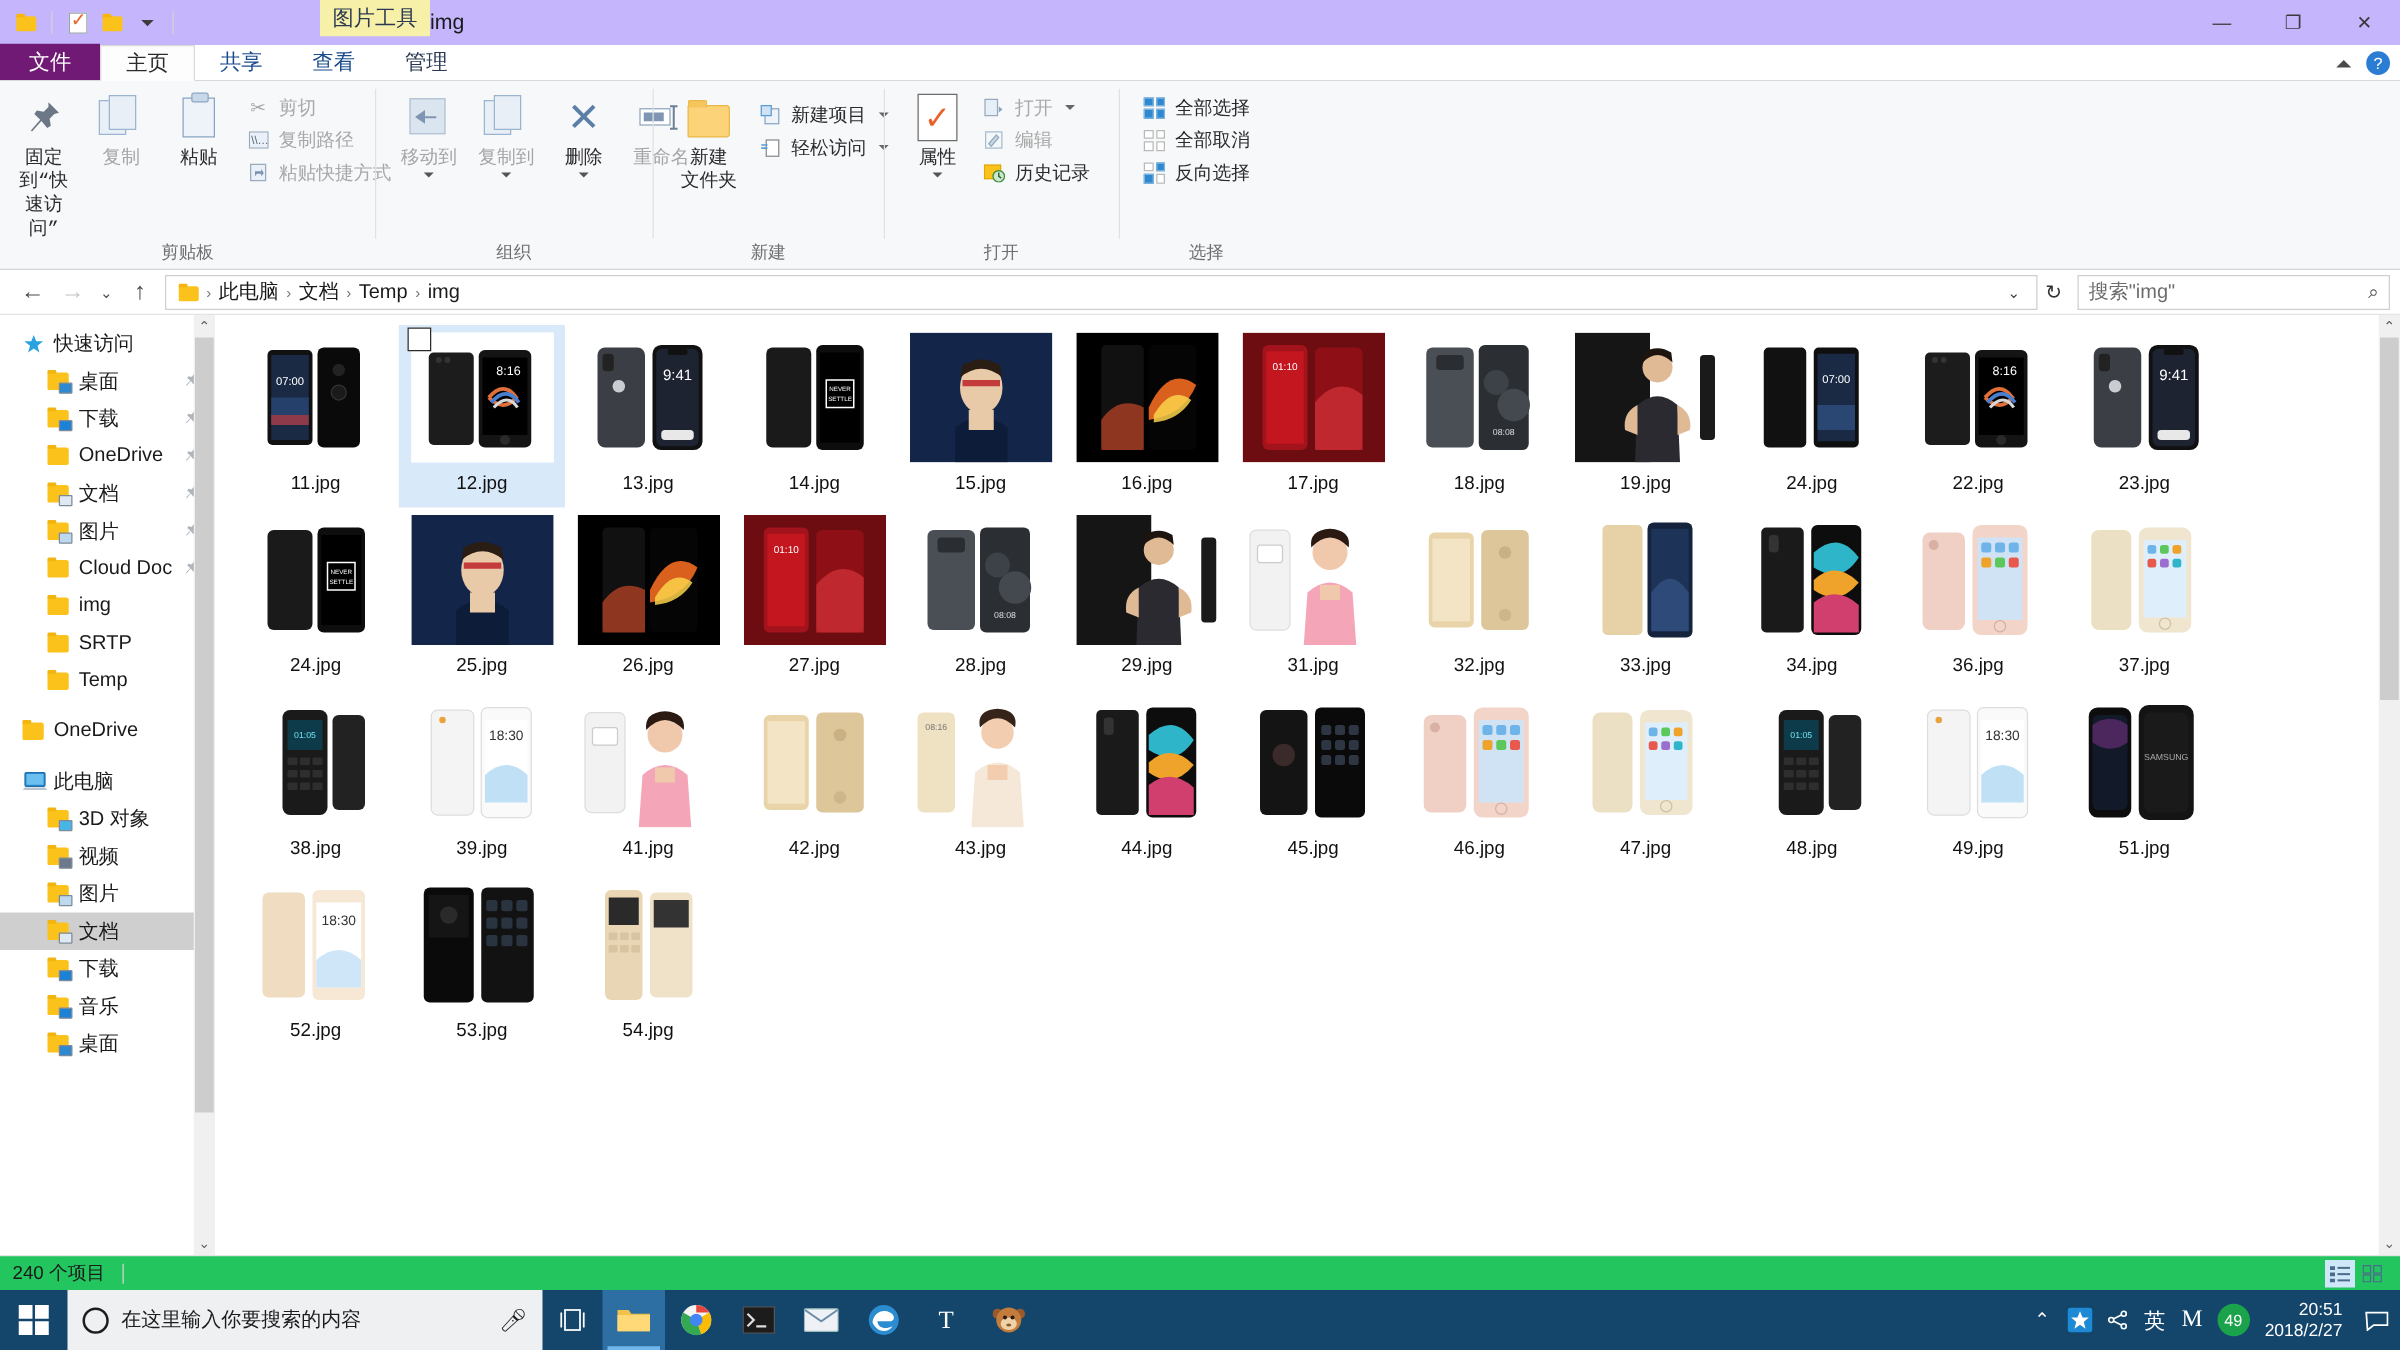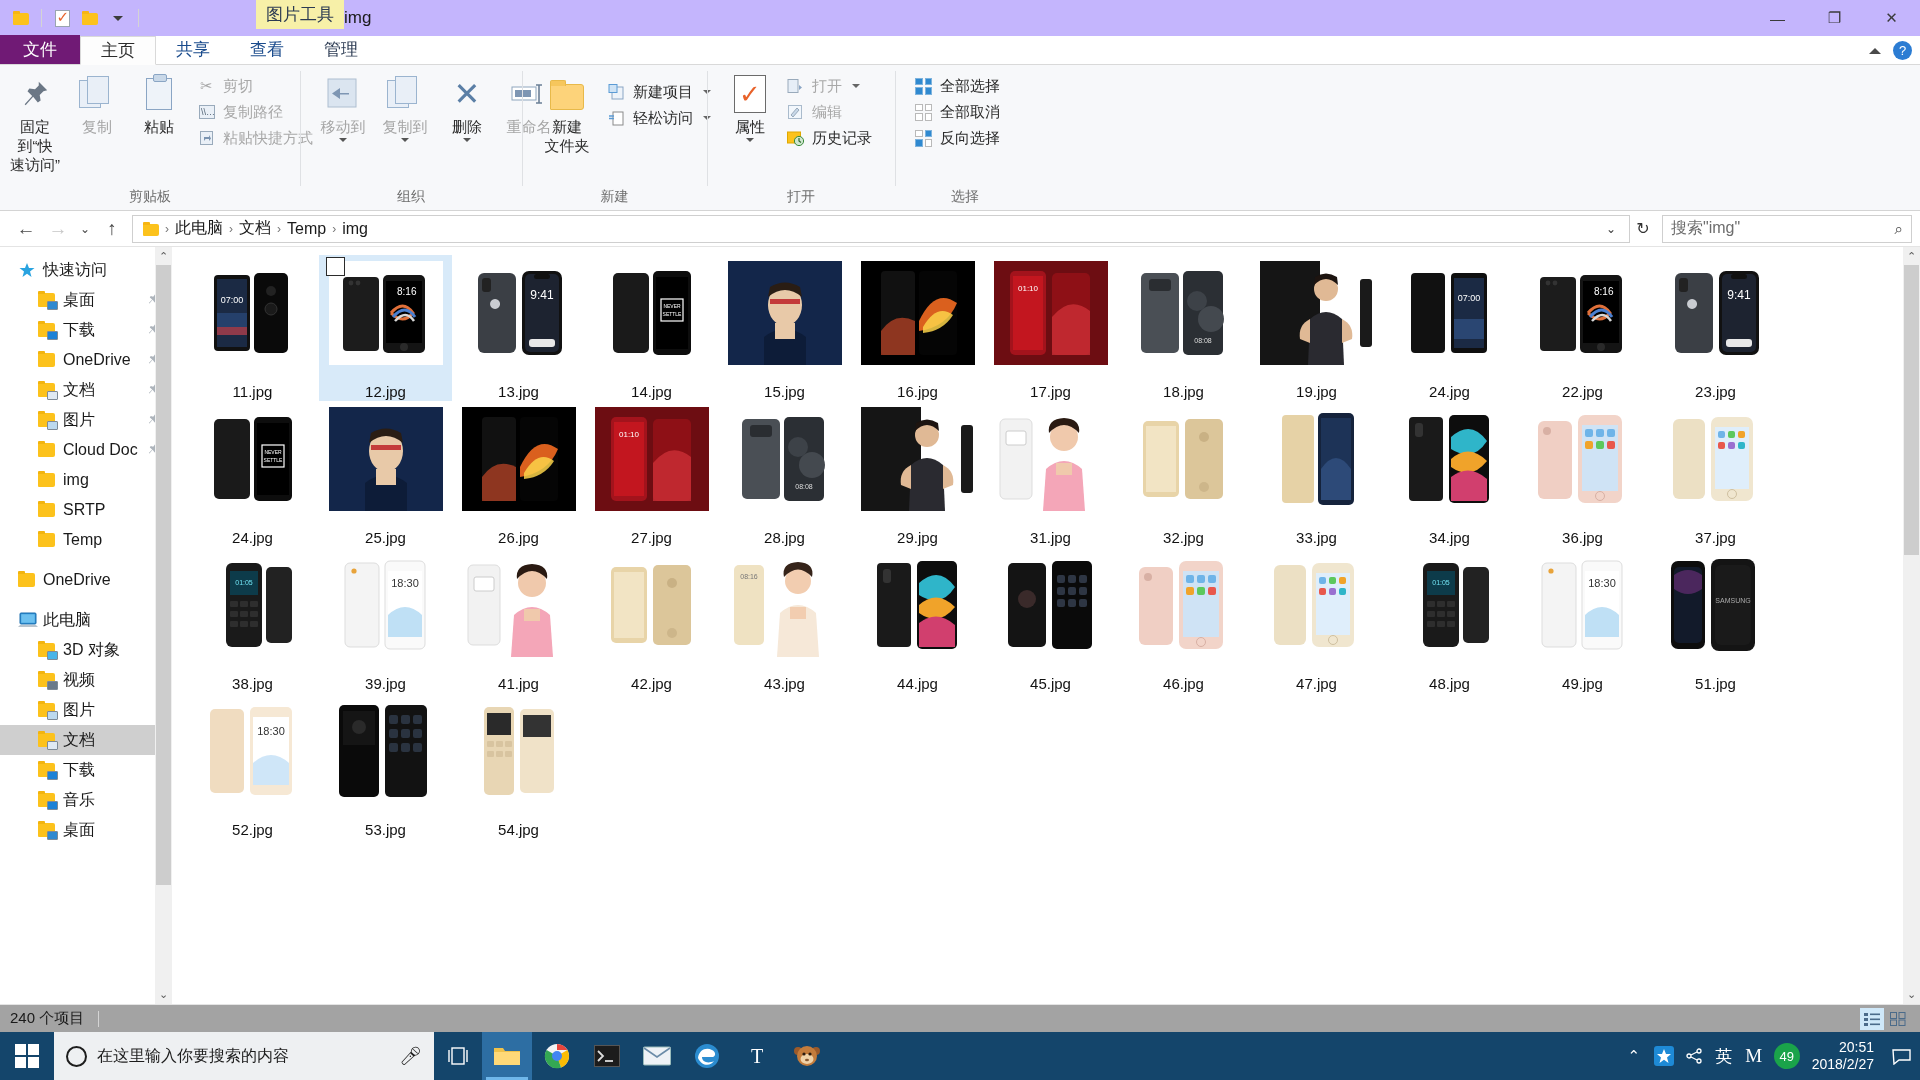--- a/index.html
+++ b/index.html
@@ -96,21 +96,21 @@
   }
   .rgroup + .rgroup::before {
     content: ""; position: absolute; left: 0; top: 6px; bottom: 24px; width: 1px; background: #dfe1e4;
   }
   .bigbtn {
     width: auto; min-width: 62px; padding: 0 6px; display: flex; flex-direction: column;
     align-items: center; justify-content: flex-start; text-align: center;
     font-size: 15px; color: #2b2b2b; cursor: default;
   }
   .bigbtn .bico { height: 46px; display: flex; align-items: center; justify-content: center; }
-  .bigbtn .blabel { line-height: 19px; }
+  .bigbtn .blabel { line-height: 19px; font-family: Liberation Mono, monospace; }
   .bigbtn.dim { color: #a5a5a5; }
   .bigbtn .dcaret {
     width: 0; height: 0; border-left: 4px solid transparent; border-right: 4px solid transparent;
     border-top: 4px solid #555; margin-top: 2px;
   }
   .smallcol { display: flex; flex-direction: column; justify-content: flex-start; padding-top: 2px; }
   .smallbtn {
     display: flex; align-items: center; gap: 7px; height: 26px; padding: 0 7px;
     font-size: 15px; color: #2b2b2b; white-space: nowrap;
   }
@@ -227,37 +227,37 @@
   .grid { display: flex; flex-wrap: wrap; align-content: flex-start; }
   .tile {
     width: 133px; height: 146px; display: flex; flex-direction: column; align-items: center;
     padding-top: 6px; position: relative;
   }
   .tile.selected { background: #d8eaf9; }
   .tile .thumb {
     width: 114px; height: 104px; background: #fff; display: flex; align-items: center;
     justify-content: center; overflow: hidden; position: relative;
   }
-  .tile .fname { font-size: 15px; color: #121212; margin-top: 18px; }
+  .tile .fname { font-size: 15px; color: #121212; margin-top: 8px; }
   .tile .tchk {
     position: absolute; left: 7px; top: 2px; width: 19px; height: 19px;
     border: 1.6px solid #2b2b2b; background: #fff; z-index: 3;
   }
   .phone-art { width: 100%; height: 100%; display: block; }
 
   .content-scroll {
     width: 17px; background: #f0f0f0; position: relative; flex: 0 0 17px;
     display: flex; flex-direction: column; justify-content: space-between; align-items: center;
   }
   .cs-thumb { position: absolute; top: 18px; left: 1px; width: 15px; height: 290px; background: #cdcdcd; }
 
   
   .statusbar {
     flex: 0 0 28px; display: flex; align-items: center; border-top: 1px solid #e4e4e4;
-    background: #a3a3a3; padding-left: 10px; font-size: 15px; color: #1a1a1a; position: relative;
+    background: #22c55e; padding-left: 10px; font-size: 15px; color: #1a1a1a; position: relative;
   }
   .stat-sep { width: 1px; height: 16px; background: #d4d4d4; margin-left: 14px; }
   .viewbtns { margin-left: auto; display: flex; gap: 2px; padding-right: 10px; }
   .vbtn {
     width: 24px; height: 22px; display: flex; align-items: center; justify-content: center;
     color: #4b4b4b;
   }
   .vbtn.active { background: #cfe8f9; }
 
   

